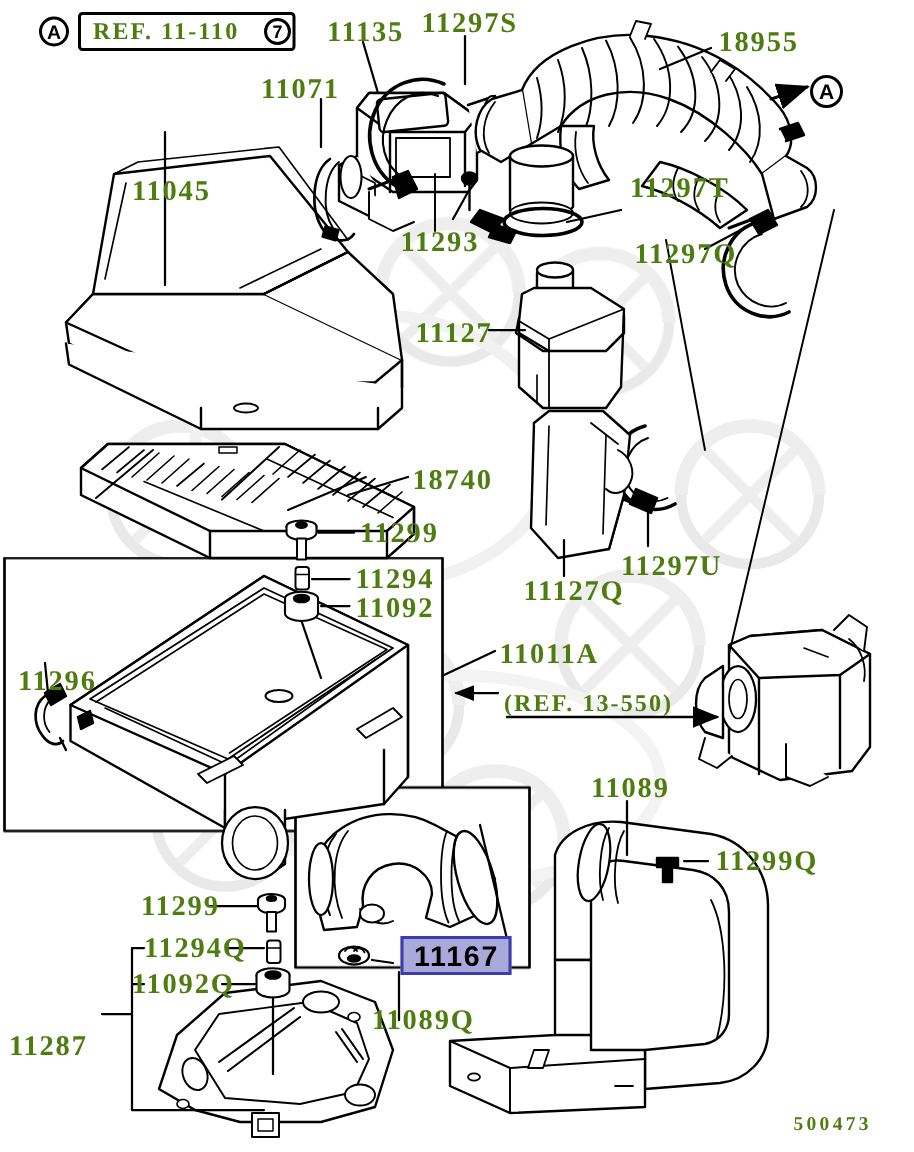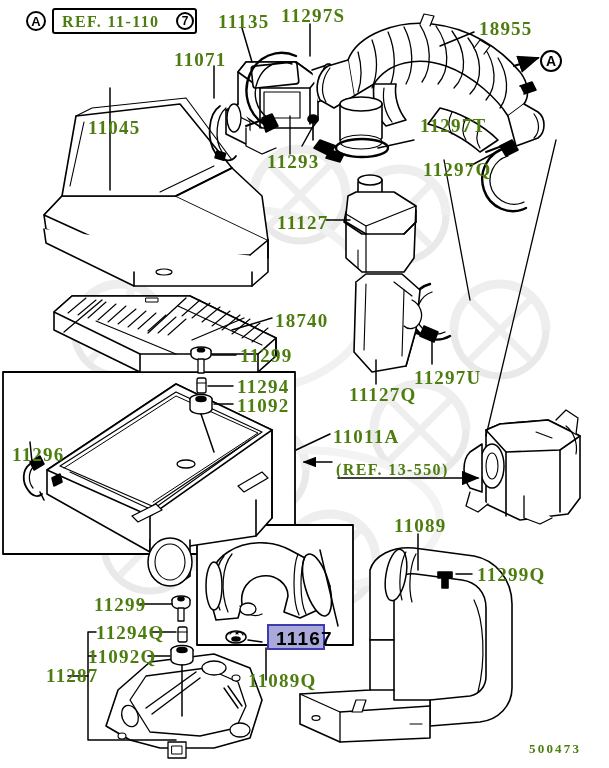--- a/index.html
+++ b/index.html
@@ -422,22 +422,22 @@
   <div class="lbl" style="left:237px;top:396px;">11092</div>
   <div class="lbl" style="left:12px;top:427px;margin-top:18px;">11296</div>
   <div class="lbl" style="left:333px;top:427px;text-align:center;">11011A</div>
   <div class="lbl" style="left:349px;top:385px;">11127Q</div>
   <div class="lbl" style="left:414px;top:368px;">11297U</div>
   <div class="lbl" style="left:394px;top:516px;text-align:right;">11089</div>
   <div class="lbl" style="left:477px;top:565px;">11299Q</div>
   <div class="lbl" style="left:94px;top:595px;">11299</div>
   <div class="lbl" style="left:96px;top:623px;">11294Q</div>
   <div class="lbl" style="left:88px;top:647px;">11092Q</div>
-  <div class="lbl" style="left:6px;top:666px;margin-left:40px;">11287</div>
+  <div class="lbl" style="left:6px;top:688px;">11287</div>
   <div class="lbl" style="left:248px;top:671px;">11089Q</div>
 
-  <div class="hl" style="left:267px;top:624px;width:58px;height:26px;">
+  <div class="hl" style="left:267px;top:624px;width:74px;height:26px;">
     <span class="t">11167</span>
   </div>
 
   <div class="lbl diagno" style="left:529px;top:742px;text-align:right;">500473</div>
 
 </div>
 
 </body></html>

